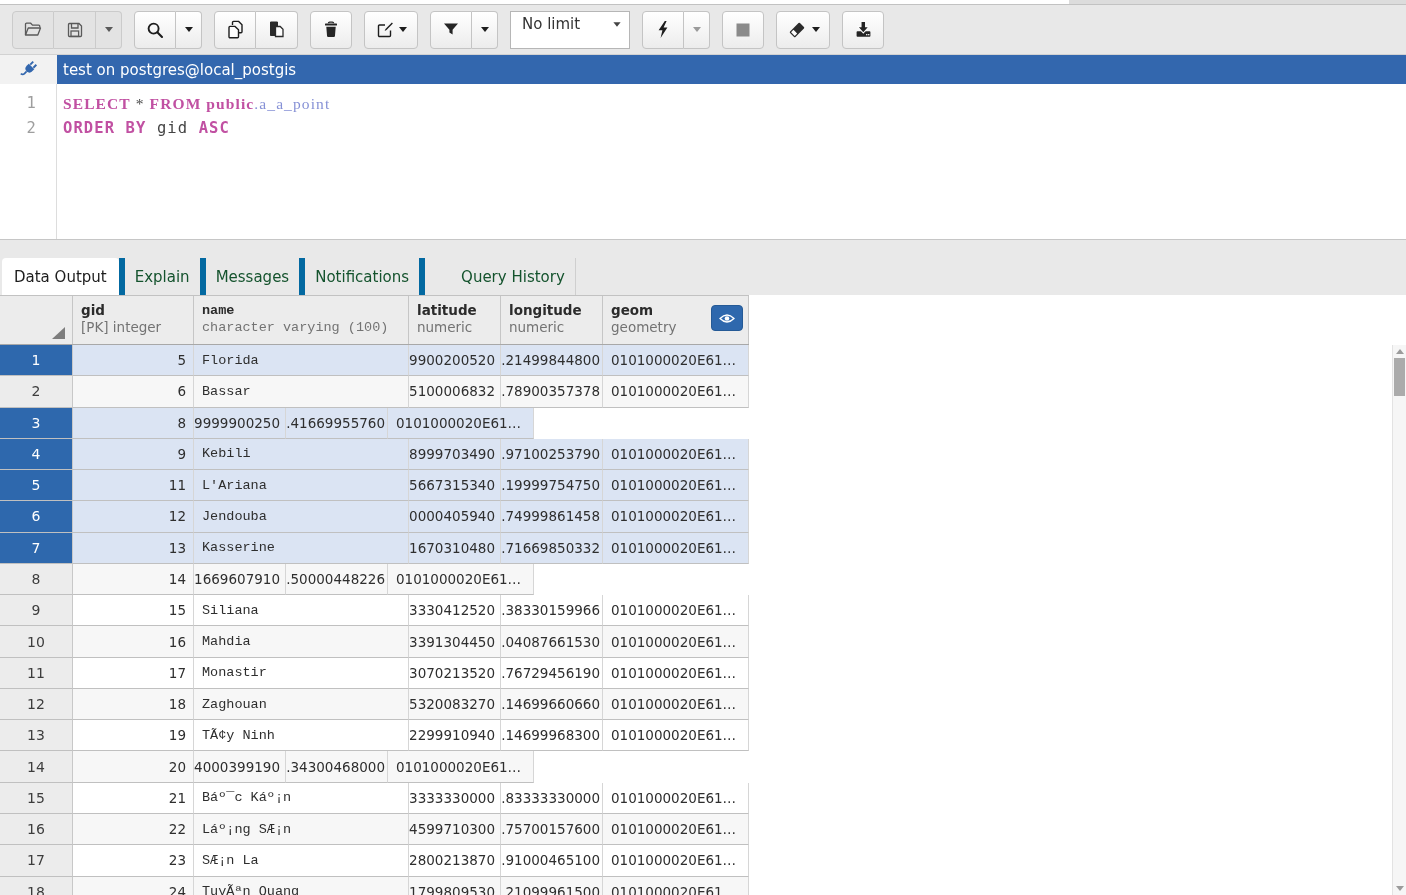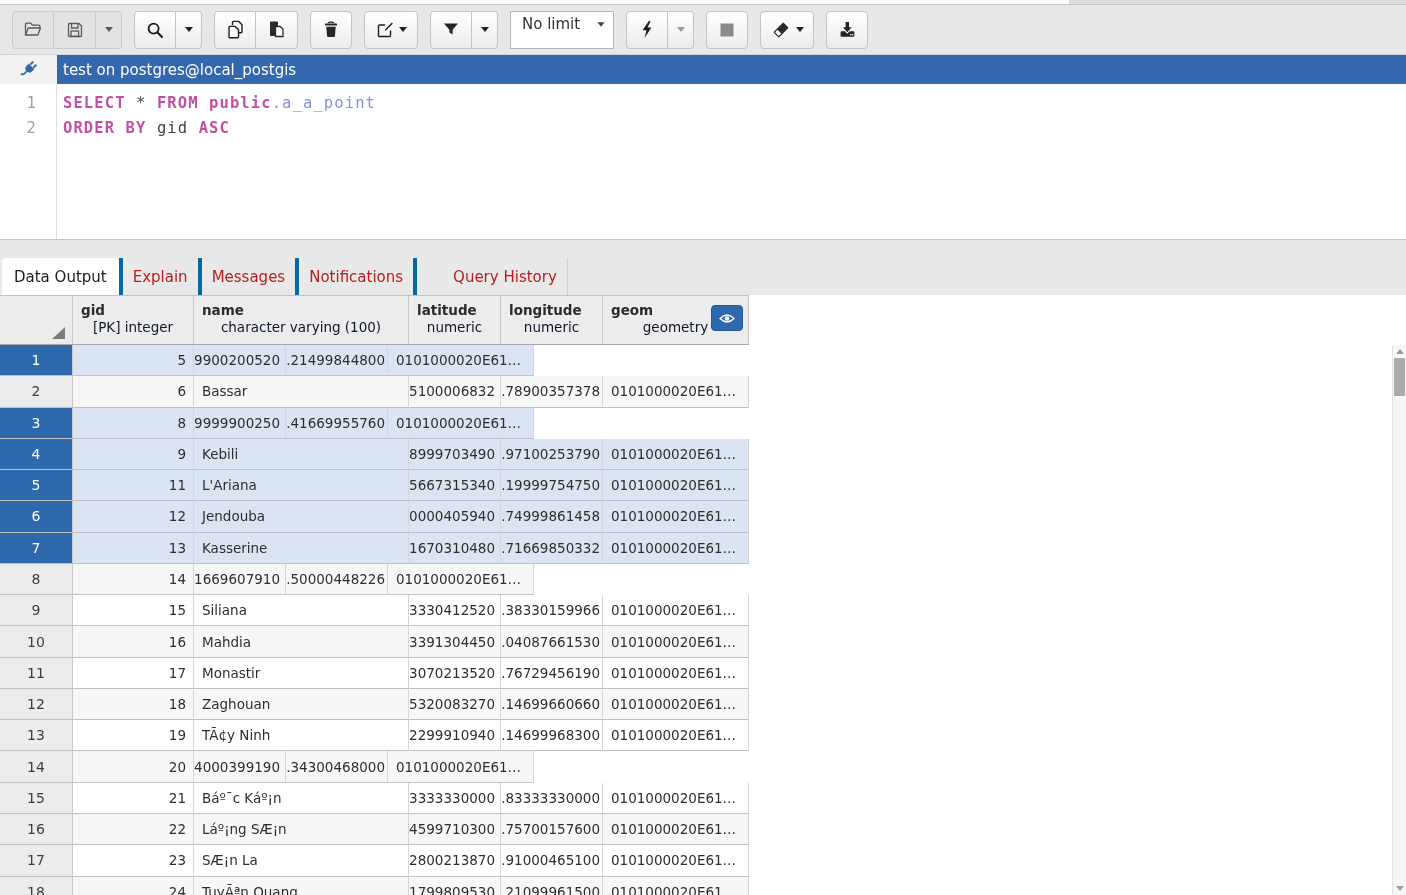--- a/index.html
+++ b/index.html
@@ -18,21 +18,21 @@
 .tbgroup .tbtn:first-child{border-left-width:1px;border-radius:4px 0 0 4px;}
 .tbgroup .tbtn:last-child{border-radius:0 4px 4px 0;}
 .tbgroup .tbtn:only-child{border-radius:4px;}
 .tbtn.caret-btn{width:26px;}
 .tbtn.wide{width:54px;}
 .tbgroup.flat .tbtn{background:#e3e3e3;border-color:#cbcbcb;color:#5a5a5a;}
 .tbtn.disabled{color:#9a9a9a;cursor:default;}
 .car{display:inline-block;width:0;height:0;border-left:4.5px solid transparent;
   border-right:4.5px solid transparent;border-top:5.5px solid currentColor;}
 .tbtn.wide .car{margin-left:5px;}
-.limit-select{margin-left:12px;height:38px;width:104px;background:#fff;border:1px solid #b6b6b6;
+.limit-select{margin-left:12px;height:38px;width:120px;background:#fff;border:1px solid #b6b6b6;
   display:flex;align-items:center;font-size:15px;color:#333;padding:0 8px 11px 11px;cursor:pointer;}
 .limit-select .lbl{flex:1;}
 .limit-select .car{border-top-color:#444;transform:scale(.9);}
 
 .connbar{position:absolute;left:0;top:55px;width:1406px;height:29px;display:flex;}
 .connbar .plugcell{width:57px;height:29px;background:#f2f2f2;display:flex;align-items:center;justify-content:center;}
 .connbar .bluebar{flex:1;background:#3367ae;color:#fff;display:flex;align-items:center;
   font-size:15px;padding-left:6px;}
 
 .editor{position:absolute;left:0;top:84px;width:1406px;height:155px;background:#fff;
@@ -41,35 +41,35 @@
   border-right:1px solid #ddd;}
 .editor .lnum{position:absolute;left:0;width:37px;text-align:right;color:#9e9e9e;}
 .editor .codeline{position:absolute;left:63px;white-space:pre;color:#444;}
 .tok.kw{color:#c150a2;font-weight:bold;}
 .tok.op{color:#4a4a4a;}
 .tok.var2{color:#8691d6;}
 
 .southband{position:absolute;left:0;top:239px;width:1406px;height:56px;background:#e9e9e9;
   border-top:1px solid #c6c6c6;}
 .tabsrow{position:absolute;left:0;bottom:0;height:37px;display:flex;align-items:stretch;}
-.tab{display:flex;align-items:center;padding:0 10px;font-size:15px;color:#b91c1c;
-  border-left:4px solid #0369a1;cursor:pointer;}
+.tab{display:flex;align-items:center;padding:0 10px;font-size:15px;color:#14532d;
+  border-left:6px solid #0369a1;cursor:pointer;}
 .tab:last-child{border-right:1px solid #cfcfcf;padding-left:36px;}
 .tab.active{background:#fff;color:#1c1c1c;border-left:none;padding:0 12px;
   border-radius:4px 4px 0 0;margin-left:2px;}
 
 .grid-header{position:absolute;left:0;top:295px;width:749px;height:50px;background:#ececec;
   border-top:1px solid #c2c2c2;border-bottom:1px solid #a8a8a8;display:flex;}
 .gh-cell{border-right:1px solid #c6c6c6;padding:6px 8px 0 8px;font-size:13.5px;color:#2b2b2b;
   position:relative;}
 .gh-cell .cname{font-weight:bold;line-height:17px;}
-.gh-cell .ctype{line-height:17px;color:#0f172a;text-align:center;}
+.gh-cell .ctype{line-height:17px;color:#737373;}
 .gh-rownum{width:73px;}
 .col-gid{width:121px;}
-.col-name{width:215px;}
+.col-name{width:215px;font-family:Liberation Mono, monospace;}
 .col-lat{width:92px;}
 .col-lon{width:102px;}
 .col-geom{width:146px;}
 .corner-tri{position:absolute;right:7px;bottom:5px;width:0;height:0;
   border-left:13px solid transparent;border-bottom:12px solid #7d7d7d;}
 .eye-btn{position:absolute;right:5px;top:9px;width:32px;height:26px;background:#2e68ad;
   border:1px solid #255a96;border-radius:4px;display:flex;align-items:center;justify-content:center;cursor:pointer;}
 .grid-body{position:absolute;left:0;top:345px;width:749px;height:550px;overflow:hidden;background:#fff;}
 .grow{display:flex;height:31.27px;}
 .gcell{border-right:1px solid #d6d6d6;border-bottom:1px solid #c0c0c0;overflow:hidden;
@@ -230,21 +230,21 @@
   </div>
   <div class="bluebar">
     <span>test on postgres@local_postgis</span>
   </div>
 </div>
 
 <div class="editor">
   <div class="gutter"></div>
   <div class="lnum" style="top:7px;">1</div>
   <div class="lnum" style="top:32px;">2</div>
-  <div class="codeline" style="top:7px;"><span class="tok kw">SELECT</span><span class="tok"> </span><span class="tok op">*</span><span class="tok"> </span><span class="tok kw">FROM</span><span class="tok"> </span><span class="tok kw">public</span><span class="tok var2">.</span><span class="tok var2">a_a_point</span></div>
+  <div class="codeline" style="top:7px;font-family:Liberation Serif, serif;"><span class="tok kw">SELECT</span><span class="tok"> </span><span class="tok op">*</span><span class="tok"> </span><span class="tok kw">FROM</span><span class="tok"> </span><span class="tok kw">public</span><span class="tok var2">.</span><span class="tok var2">a_a_point</span></div>
   <div class="codeline" style="top:32px;"><span class="tok kw">ORDER</span><span class="tok"> </span><span class="tok kw">BY</span><span class="tok"> </span><span class="tok">gid</span><span class="tok"> </span><span class="tok kw">ASC</span></div>
 </div>
 
 <div class="southband">
   <div class="tabsrow">
     <div class="tab active">
         <span>Data Output</span>
       </div>
     <div class="tab">
         <span>Explain</span>
@@ -290,20 +290,21 @@
         <circle cx="8" cy="5.5" r="2.3" fill="#fff"></circle>
       </svg>
     </div>
   </div>
 </div>
 
 <div class="grid-body">
     <div class="grow selected">
     <div class="gcell rn">1</div>
     <div class="gcell num col-gid c-gid">5</div>
+    <div class="gcell col-name c-name">Florida</div>
     <div class="gcell num col-lat c-lat">9900200520</div>
     <div class="gcell num col-lon c-lon">.21499844800</div>
     <div class="gcell col-geom c-geom">0101000020E61…</div>
   </div>
     <div class="grow odd">
     <div class="gcell rn">2</div>
     <div class="gcell num col-gid c-gid">6</div>
     <div class="gcell col-name c-name">Bassar</div>
     <div class="gcell num col-lat c-lat">5100006832</div>
     <div class="gcell num col-lon c-lon">.78900357378</div>

